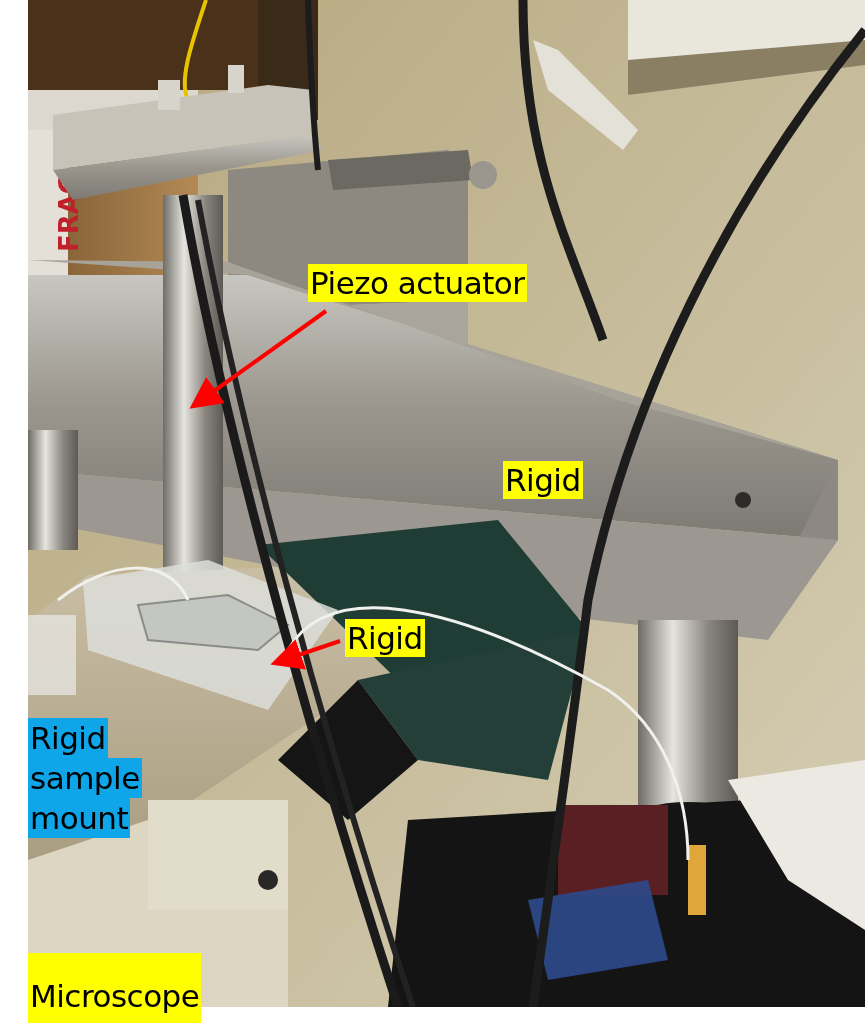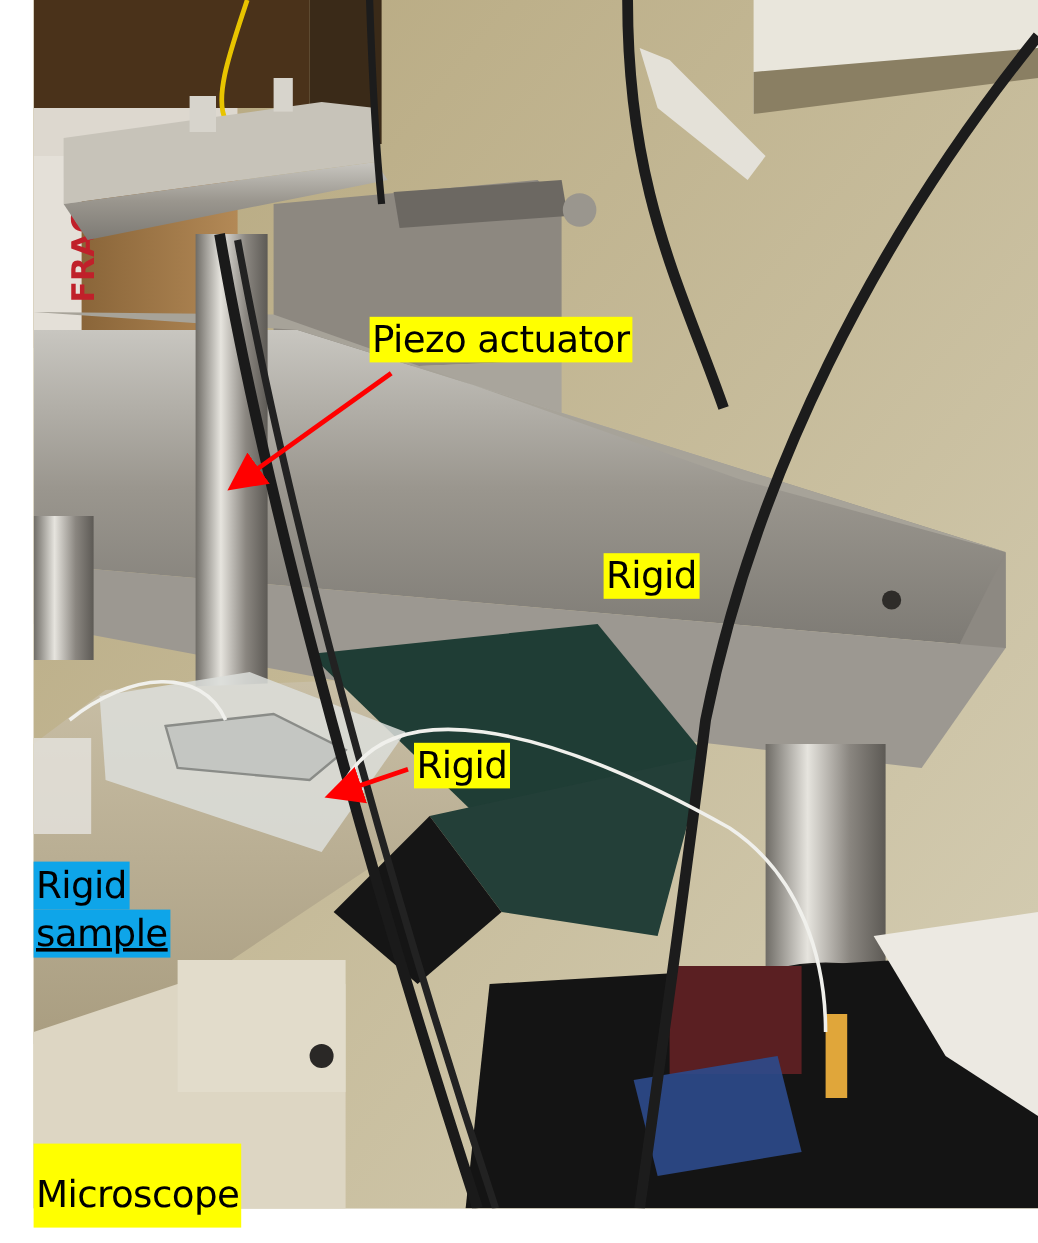--- a/index.html
+++ b/index.html
@@ -139,16 +139,17 @@
 </svg>
 
 <div class="label" style="left:308px; top:264px;">Piezo actuator</div>
 
 <div class="label" style="left:503px; top:461px;">Rigid</div>
 
 <div class="label" style="left:345px; top:619px;">Rigid</div>
 
 <div class="label multi" style="left:28px; top:718px; background:transparent; padding:0;">
   <span class="ln" style="padding:0 2px;">Rigid</span>
-  <span class="ln" style="padding:0 2px;text-decoration:underline;">sample</span>
+  <span class="ln" style="padding:0 2px;">sample</span>
+  <span class="ln" style="padding:0 2px;">mount</span>
 </div>
 
 <div class="label" style="left:28px; top:953px; padding:24px 2px 8px 2px;">Microscope</div>
 
 </body></html>

